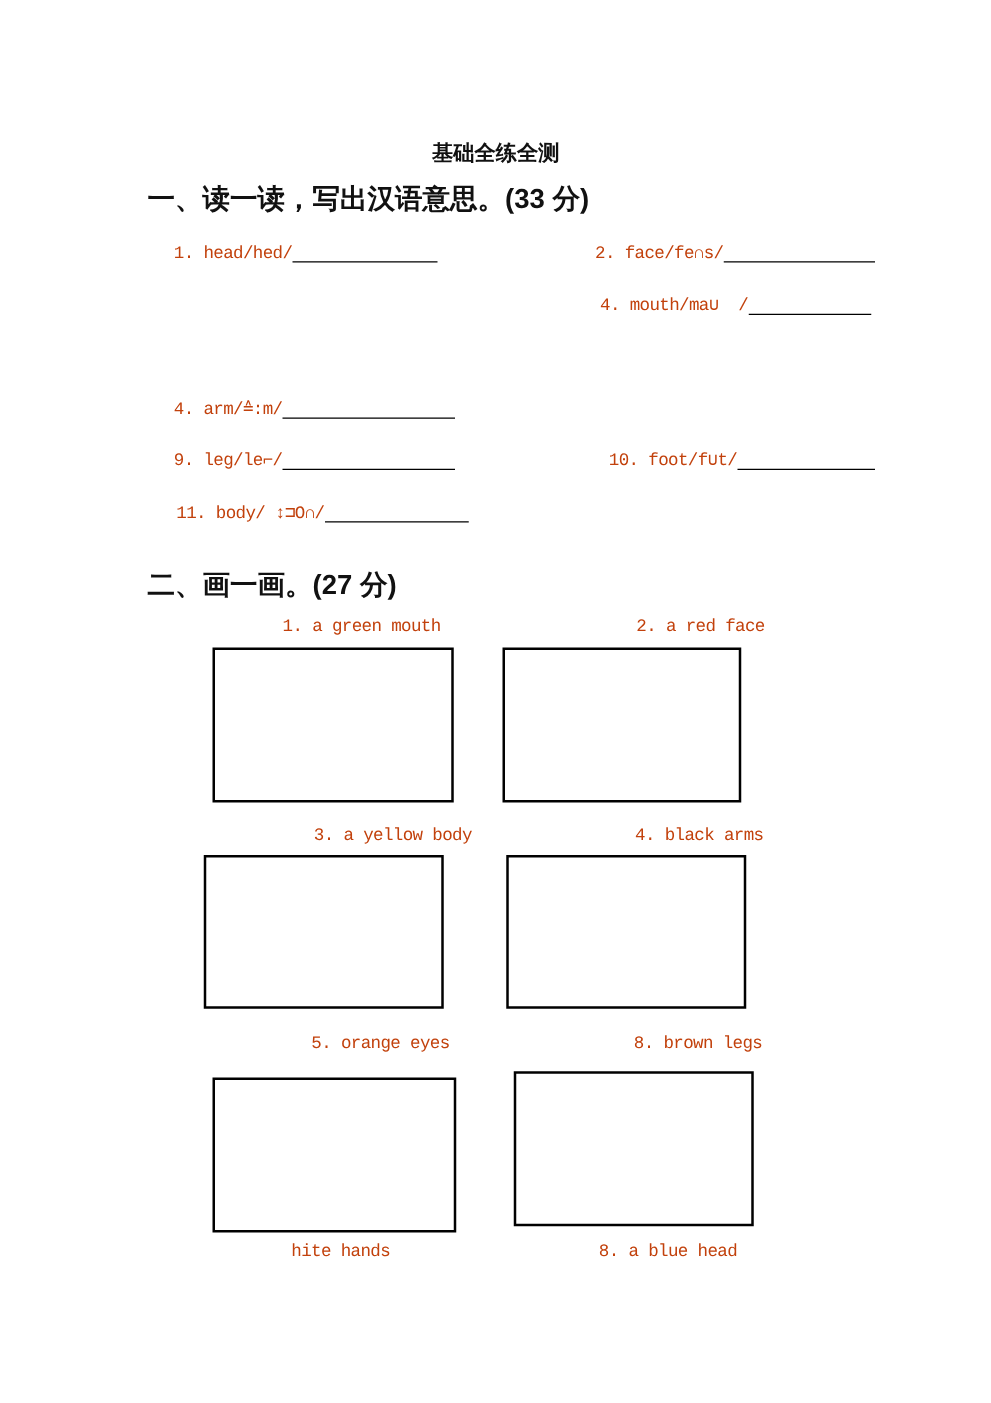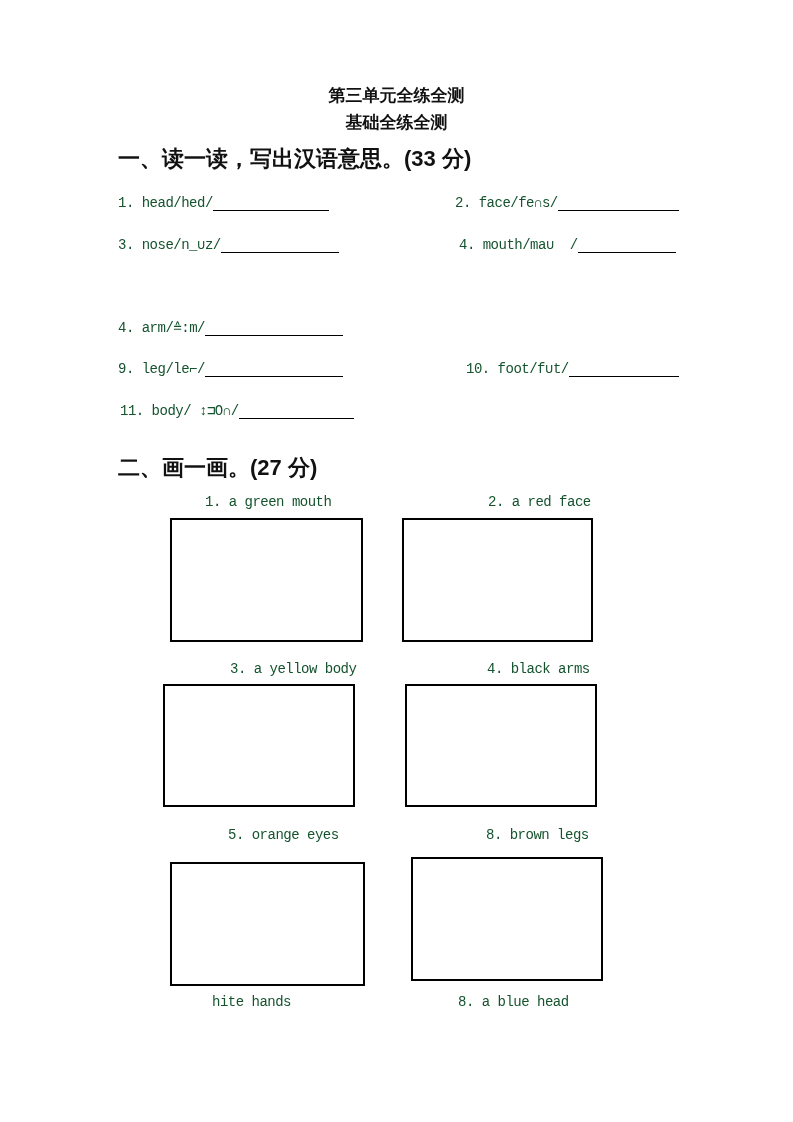--- a/index.html
+++ b/index.html
@@ -18,22 +18,23 @@
   }
   .cn {
     font-family: "Liberation Sans", "DejaVu Sans", sans-serif;
     font-weight: 700;
     color: #111;
   }
   .en {
     font-family: "Liberation Mono", "DejaVu Sans Mono", "DejaVu Sans", monospace;
     font-size: 14px;
     letter-spacing: -0.5px;
-    color: #14532d;
+    color: #c2410c;
     white-space: pre;
+    margin-left: 21px;
   }
   .doc-title {
     position: absolute;
     left: 0;
     right: 0;
     text-align: center;
     font-size: 17px;
     line-height: 20px;
   }
   .sec-heading {
@@ -62,33 +63,29 @@
     border: 2px solid #000;
     background: #fff;
     box-sizing: border-box;
   }
 </style>
 </head>
 <body>
 
 <div class="page">
 
-  <div class="doc-title cn" style="top:86px">第三单元全练全测</div>
   <div class="doc-title cn" style="top:113px">基础全练全测</div>
 
   <div class="sec-heading cn" style="top:148px">一、读一读，写出汉语意思。(33 分)</div>
 
   <div class="word-item" style="left:118px;top:193px">
     <span class="en">1. head/hed/</span><span class="blank" style="width:116px"></span>
   </div>
   <div class="word-item" style="left:455px;top:193px">
     <span class="en">2. face/fe∩s/</span><span class="blank" style="width:121px"></span>
-  </div>
-  <div class="word-item" style="left:118px;top:235px">
-    <span class="en">3. nose/n_∪z/</span><span class="blank" style="width:118px"></span>
   </div>
   <div class="word-item" style="left:459px;top:235px">
     <span class="en">4. mouth/ma∪&nbsp;&nbsp;/</span><span class="blank" style="width:98px"></span>
   </div>
   <div class="word-item" style="left:118px;top:318px">
     <span class="en">4. arm/≙:m/</span><span class="blank" style="width:138px"></span>
   </div>
   <div class="word-item" style="left:118px;top:359px">
     <span class="en">9. leg/le⌐/</span><span class="blank" style="width:138px"></span>
   </div>

